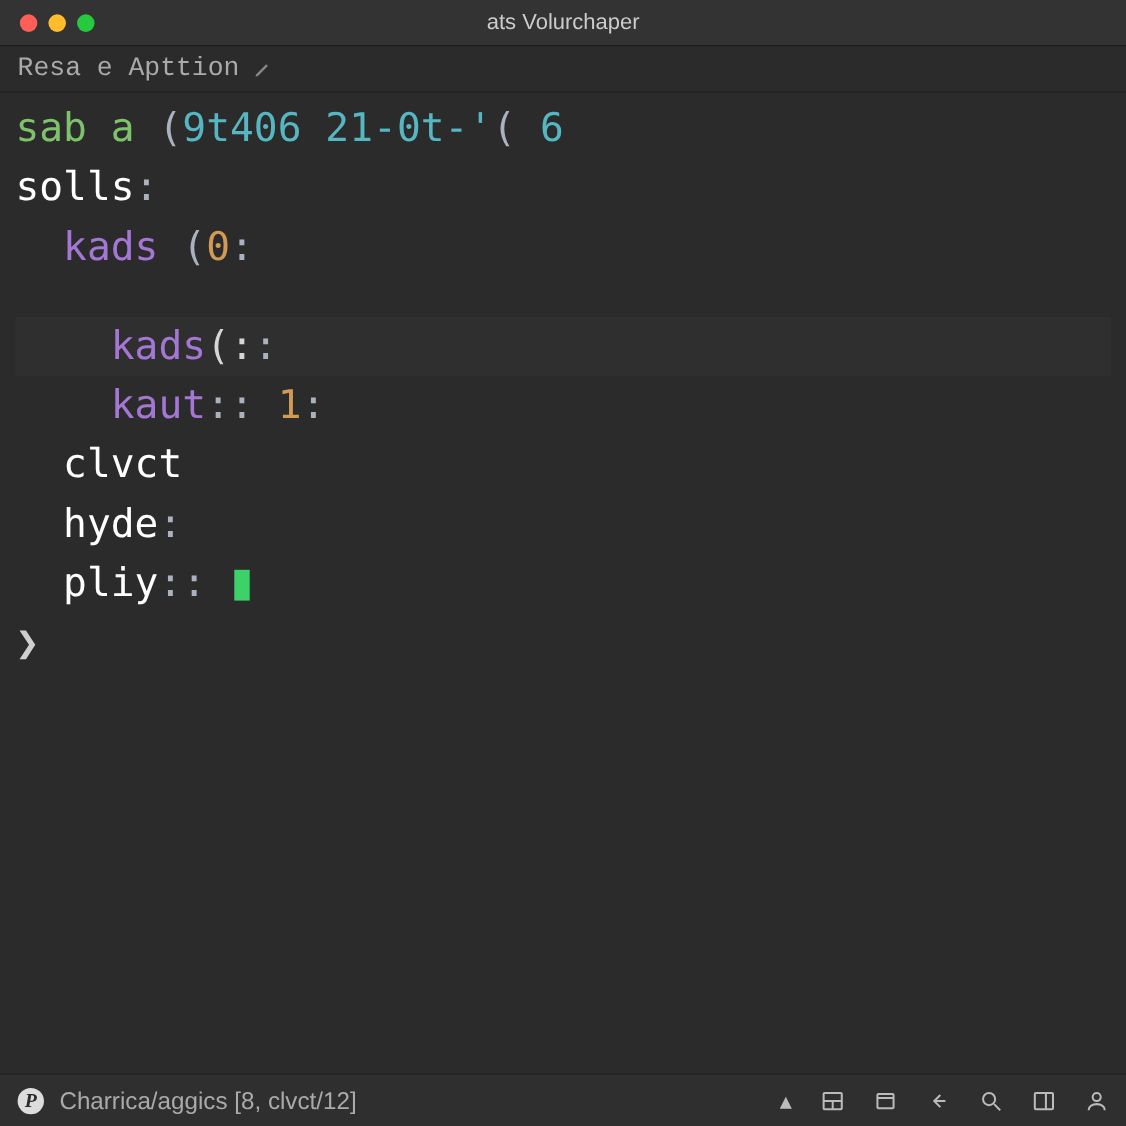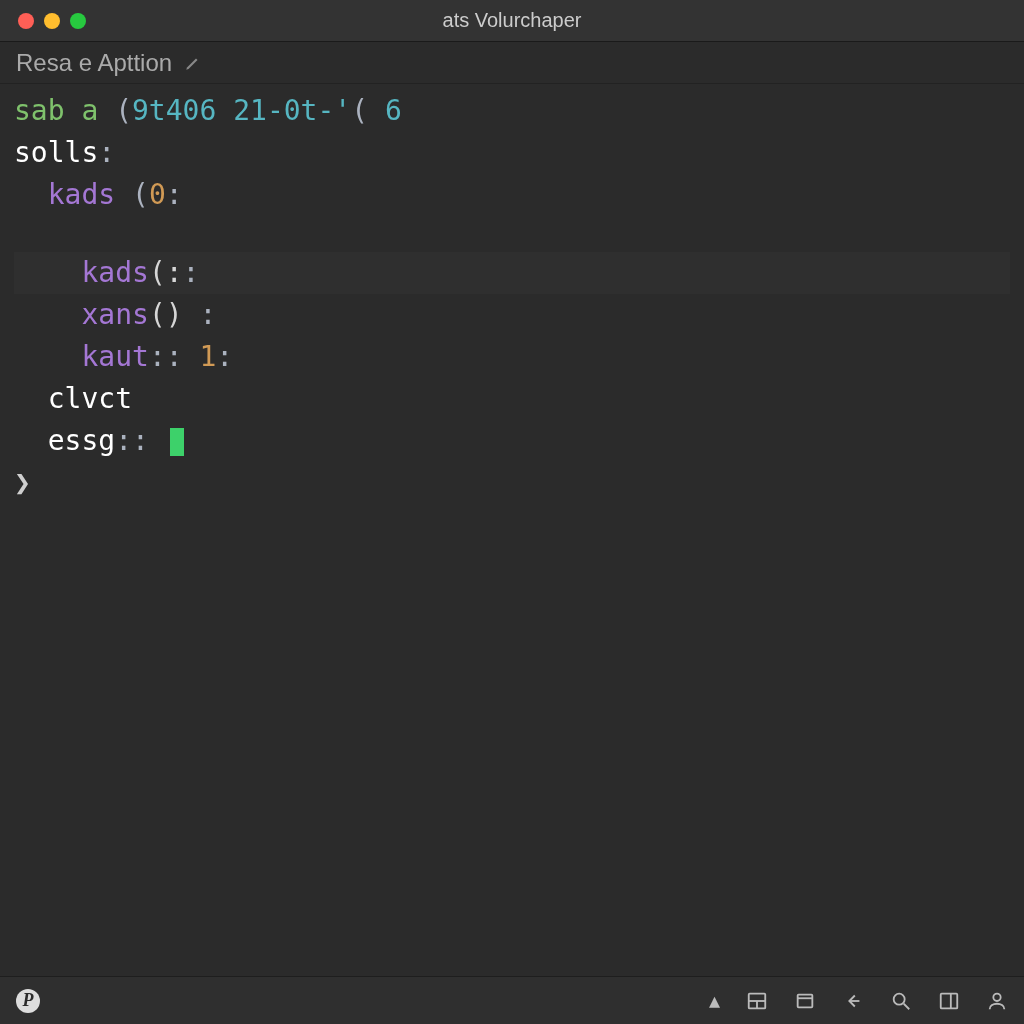--- a/index.html
+++ b/index.html
@@ -41,37 +41,37 @@
 .tabbar {
   height: 42px;
   background: #2b2b2b;
   border-bottom: 1px solid #222;
   display: flex;
   align-items: center;
   padding-left: 8px;
 }
 .tab {
   color: #aaa;
-  font-family: Liberation Sans, sans-serif;
+  font-family: Liberation Mono, monospace;
   font-size: 24px;
   padding: 4px 8px;
   display: flex;
   align-items: center;
   gap: 12px;
 }
 .tab .edit-icon {
   display: inline-flex;
   align-items: center;
 }
 .tab svg { width: 18px; height: 18px; }
 .editor {
   flex: 1;
   padding: 6px 14px;
   line-height: 1.5;
-  font-size: 28px;
+  font-size: 36px;
 }
 .line { white-space: pre; }
 .line.hl { background: rgba(255,255,255,0.02); margin-top: 36px; }
 .kw-blue { color: #ffffff; }
 .kw-cyan { color: #56b6c2; }
 .kw-purple { color: #a477d4; text-align: center; }
 .kw-orange { color: #d19a55; }
 .kw-green { color: #7fc26c; }
 .num { color: #d19a55; }
 .punct { color: #abb2bf; }
@@ -151,30 +151,31 @@
         </svg>
     </span>
   </div>
 </div>
 
 <div class="editor">
   <div class="line"><span class="kw-green">sab a </span><span class="punct">(</span><span class="kw-cyan">9t406 21-0t-'</span><span class="punct">( </span><span class="kw-cyan">6</span></div>
   <div class="line"><span class="kw-blue">solls</span><span class="punct">:</span></div>
   <div class="line">  <span class="kw-purple">kads </span><span class="punct">(</span><span class="num">0</span><span class="punct">:</span></div>
   <div class="line hl">    <span class="kw-purple">kads</span><span class="bright">(:</span><span class="punct">:</span></div>
-  <div class="line">    <span class="kw-purple">xans</span><span class="bright">()</span><span class="punct"> :</span></div>
   <div class="line">    <span class="kw-purple">kaut</span><span class="punct">:: </span><span class="num">1</span><span class="punct">:</span></div>
   <div class="line">  <span class="kw-blue">clvct</span></div>
-  <div class="line">  <span class="kw-blue">essg</span><span class="punct">:: </span><span class="cursor"></span></div>
+  <div class="line">  <span class="kw-blue">hyde</span><span class="punct">:</span></div>
+  <div class="line">  <span class="kw-blue">pliy</span><span class="punct">:: </span><span class="cursor"></span></div>
   <div class="line"><span class="prompt">❯</span></div>
 </div>
 
 <div class="statusbar">
   <div class="status-left">
     <span class="p-badge">P</span>
+    <span>Charrica/aggics [8, clvct/12]</span>
   </div>
   <div class="status-right">
     <span class="ico">▴</span>
     <span class="ico">
       <svg viewBox="0 0 24 24" stroke-width="2">
           <rect x="3" y="4" width="18" height="16" rx="1"></rect>
           <line x1="3" y1="12" x2="21" y2="12"></line>
           <line x1="12" y1="12" x2="12" y2="20"></line>
         </svg>
     </span>

